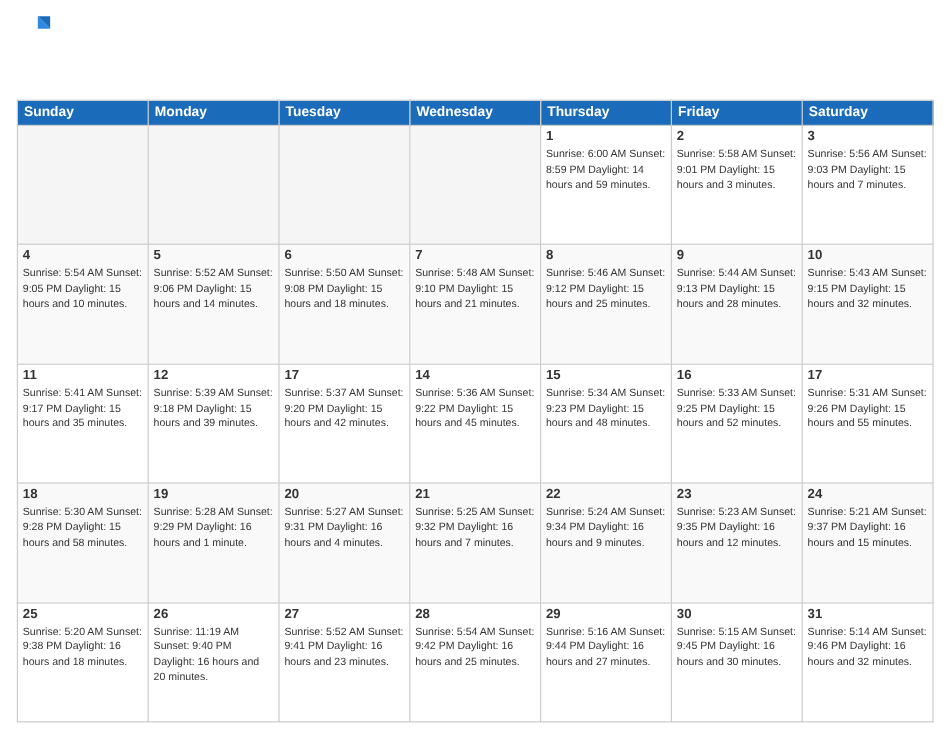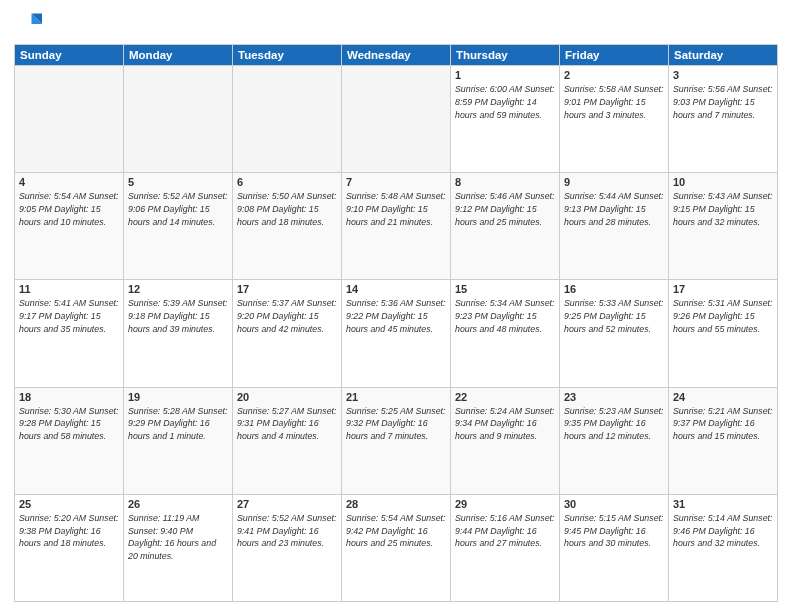--- a/index.html
+++ b/index.html
@@ -57,20 +57,21 @@
     }
     .location {
       font-size: 13px;
       color: #555;
     }
     .calendar-table {
       width: 100%;
       border-collapse: collapse;
       flex: 1;
       table-layout: fixed;
+      margin-top: 39px;
     }
     .calendar-table th {
       background-color: #1a6bba;
       color: white;
       text-align: left;
       padding: 4px 5px;
       font-size: 11.5px;
       font-weight: bold;
       border: 1px solid #ccc;
     }
@@ -89,21 +90,20 @@
     .day-number {
       font-size: 11px;
       font-weight: bold;
       color: #333;
       margin-bottom: 2px;
     }
     .day-info {
       font-size: 8.8px;
       line-height: 1.45;
       color: #333;
-      font-style: italic;
     }
     
     .row-even td { background: #f9f9f9; }
     .row-odd td { background: #ffffff; }
   </style>
 </head>
 <body>
 
 <div class="page">
   <div class="header">

